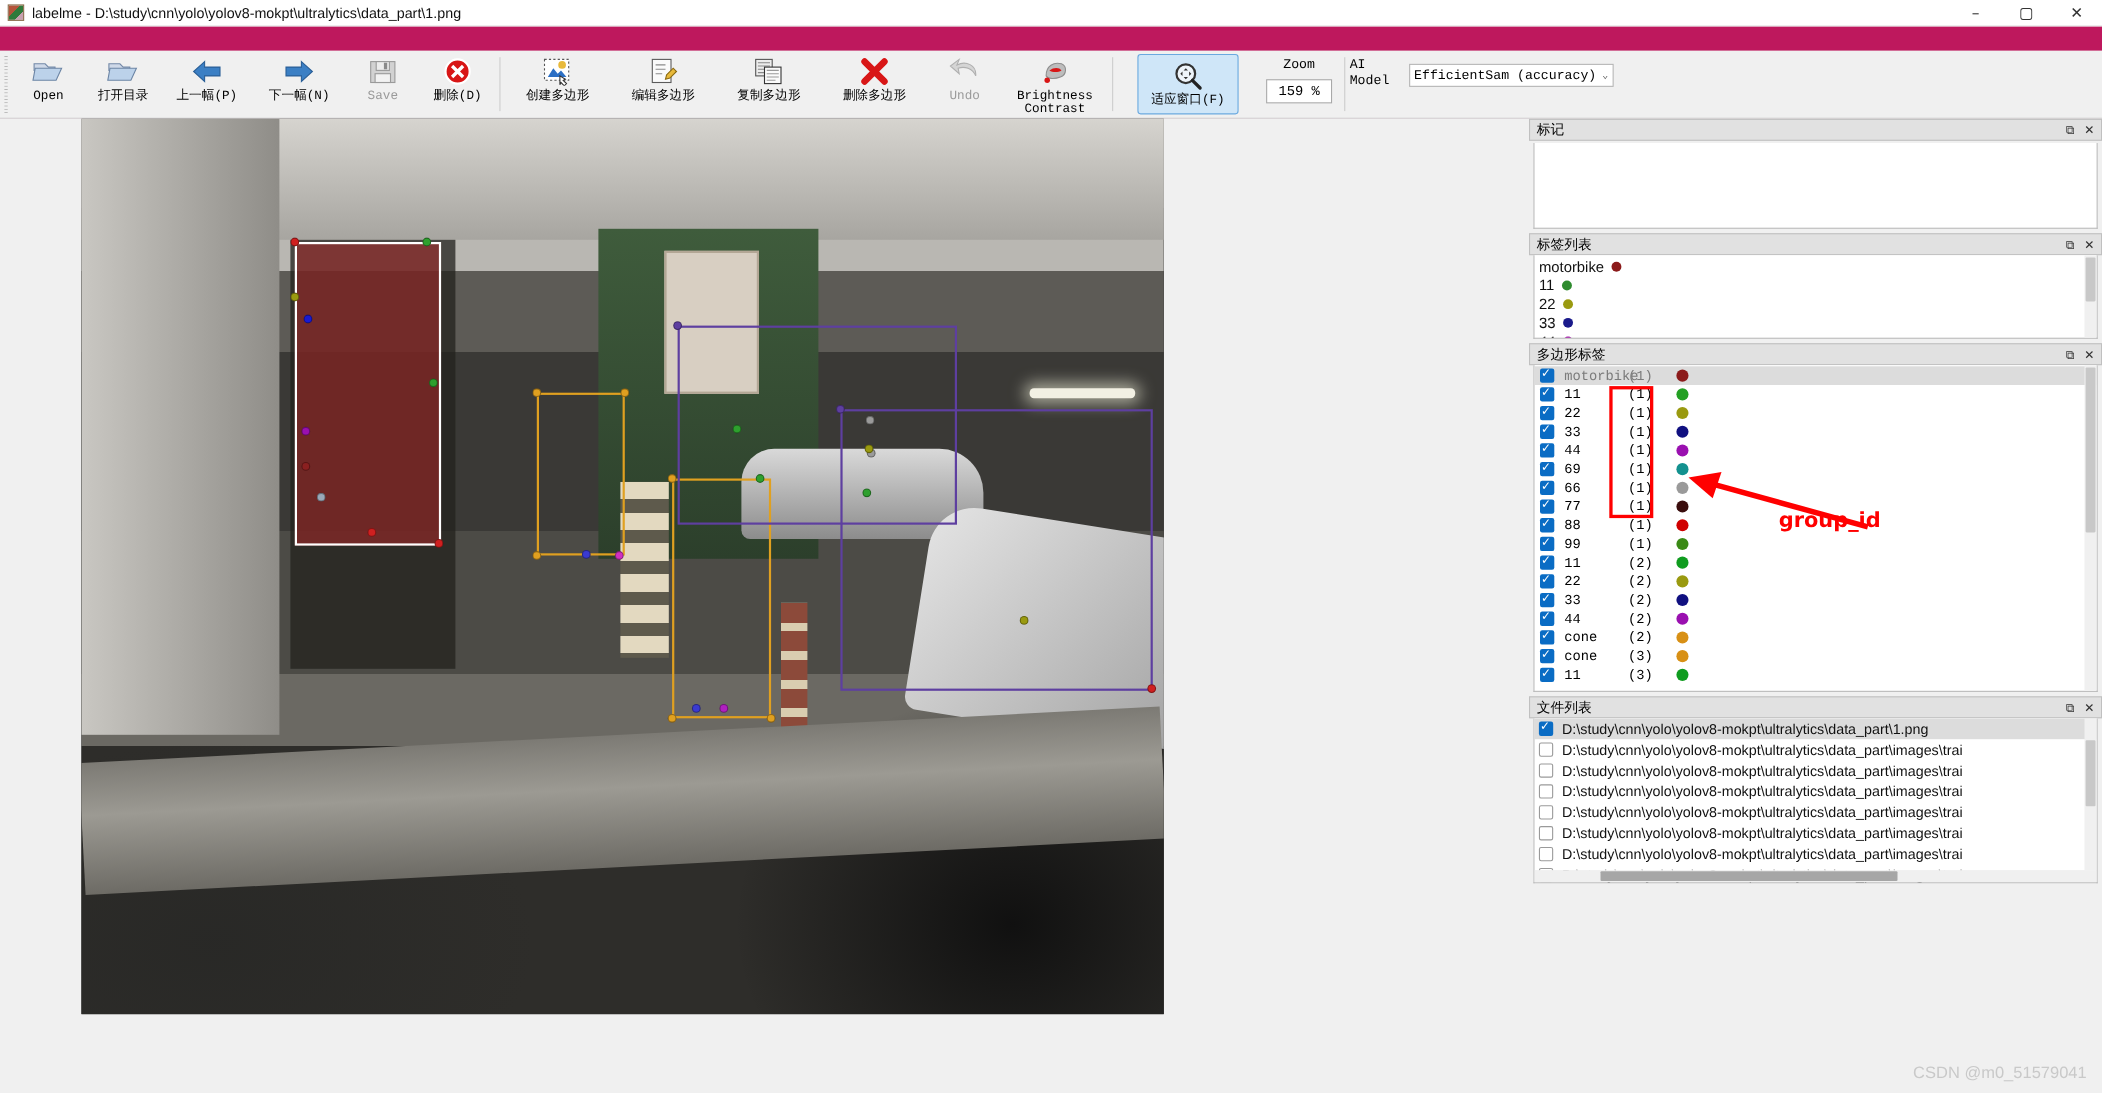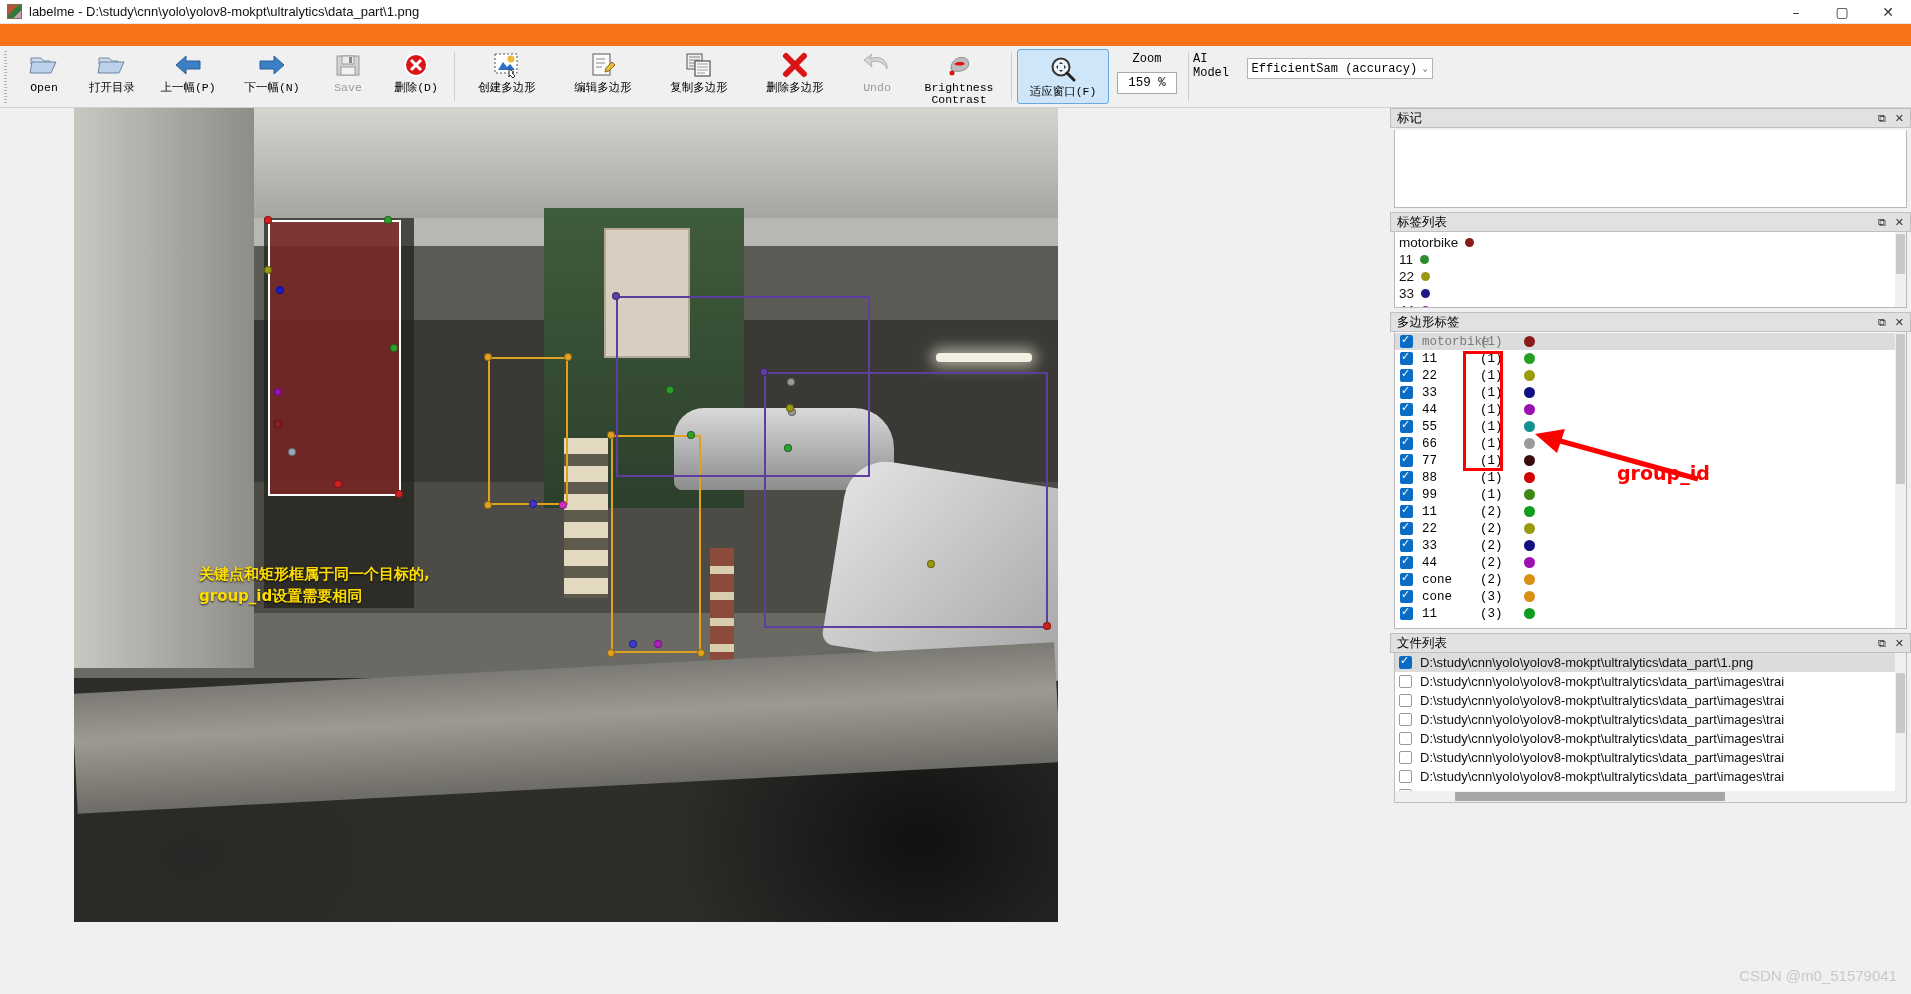--- a/index.html
+++ b/index.html
@@ -3,21 +3,21 @@
 <meta charset="utf-8">
 <style>
   * { box-sizing: border-box; }
   html, body {
     margin: 0; padding: 0;
     width: 1911px; height: 994px;
     overflow: hidden;
     font-family: "Liberation Sans", sans-serif;
     background: #f0f0f0;
   }
-  .app { position: relative; width: 1911px; height: 994px; background:#f97316;padding-left:48px; }
+  .app { position: relative; width: 1911px; height: 994px; background:#be185d;padding-left:48px; }
 
   
   .titlebar {
     position:absolute; left:0; top:0; width:1911px; height:24px;
     background:#ffffff; display:flex; align-items:center;
     border-bottom:1px solid #e6e6e6;
   }
   .tb-icon {
     width:15px; height:15px; margin-left:7px; margin-right:7px;
     background:
@@ -59,21 +59,21 @@
     font-family:"Liberation Mono", monospace; font-size:11.5px; color:#000;
     text-align:center; line-height:12px; margin-top:2px; white-space:pre-line;
   }
   .tbtn.disabled .lab { color:#9a9a9a; }
   .tbtn.wide { width:84px; }
   .tbtn.xwide { width:96px; }
   .sep { width:1px; background:#cdcdcd; margin:6px 4px; }
 
   .tbtn.active-box {
     border:1px solid #6aa9e0; background:#cfe6f8; border-radius:3px;
-    margin:3px 1px; width:92px;
+    margin:3px 18px; width:92px;
   }
 
   .zoombox { display:flex; flex-direction:column; align-items:center; width:74px; padding-top:6px;}
   .zoombox .zlab { font-family:"Liberation Mono", monospace; font-size:12px; color:#000;}
   .zoomfield {
     margin-top:6px; width:60px; height:22px; background:#fff; border:1px solid #a9a9a9;
     display:flex; align-items:center; justify-content:center;
     font-family:"Liberation Mono", monospace; font-size:12.5px; color:#000;
   }
   .aibox { display:flex; flex-direction:row; width:240px; padding-top:6px; }
@@ -404,24 +404,20 @@
       <div class="pt" style="left:713px;top:270px;background:#9a9a9a;"></div>
       <div class="pt" style="left:714px;top:300px;background:#9a9a9a;"></div>
 
       <div class="shape" style="left:690px;top:264px;width:284px;height:256px;border:2px solid #5e3fa0;"></div>
       <div class="pt" style="left:686px;top:260px;background:#5e3fa0;"></div>
       <div class="pt" style="left:712px;top:296px;background:#9a9a10;"></div>
       <div class="pt" style="left:710px;top:336px;background:#2ea02e;"></div>
       <div class="pt" style="left:853px;top:452px;background:#9a9a10;"></div>
       <div class="pt" style="left:969px;top:514px;background:#d02020;"></div>
 
-      <div class="note" style="left:125px;top:455px;">
-        <div>关键点和矩形框属于同一个目标的,</div>
-        <div>group_id设置需要相同</div>
-      </div>
     </div>
   </div>
 
   <div class="dock">
 
     <div class="dock-title">
       <span>标记</span>
       <span class="tools">
         <span class="dk-ico">⧉</span>
         <span class="dk-ico">✕</span>
@@ -496,21 +492,21 @@
             <span class="poly-dot" style="background: rgb(16, 16, 128);"></span>
           </div>
           <div class="poly-row">
             <span class="cbx"></span>
             <span class="poly-name">44</span>
             <span class="poly-gid">(1)</span>
             <span class="poly-dot" style="background: rgb(154, 16, 176);"></span>
           </div>
           <div class="poly-row">
             <span class="cbx"></span>
-            <span class="poly-name">55</span>
+            <span class="poly-name">69</span>
             <span class="poly-gid">(1)</span>
             <span class="poly-dot" style="background: rgb(19, 145, 143);"></span>
           </div>
           <div class="poly-row">
             <span class="cbx"></span>
             <span class="poly-name">66</span>
             <span class="poly-gid">(1)</span>
             <span class="poly-dot" style="background: rgb(154, 154, 154);"></span>
           </div>
           <div class="poly-row">

